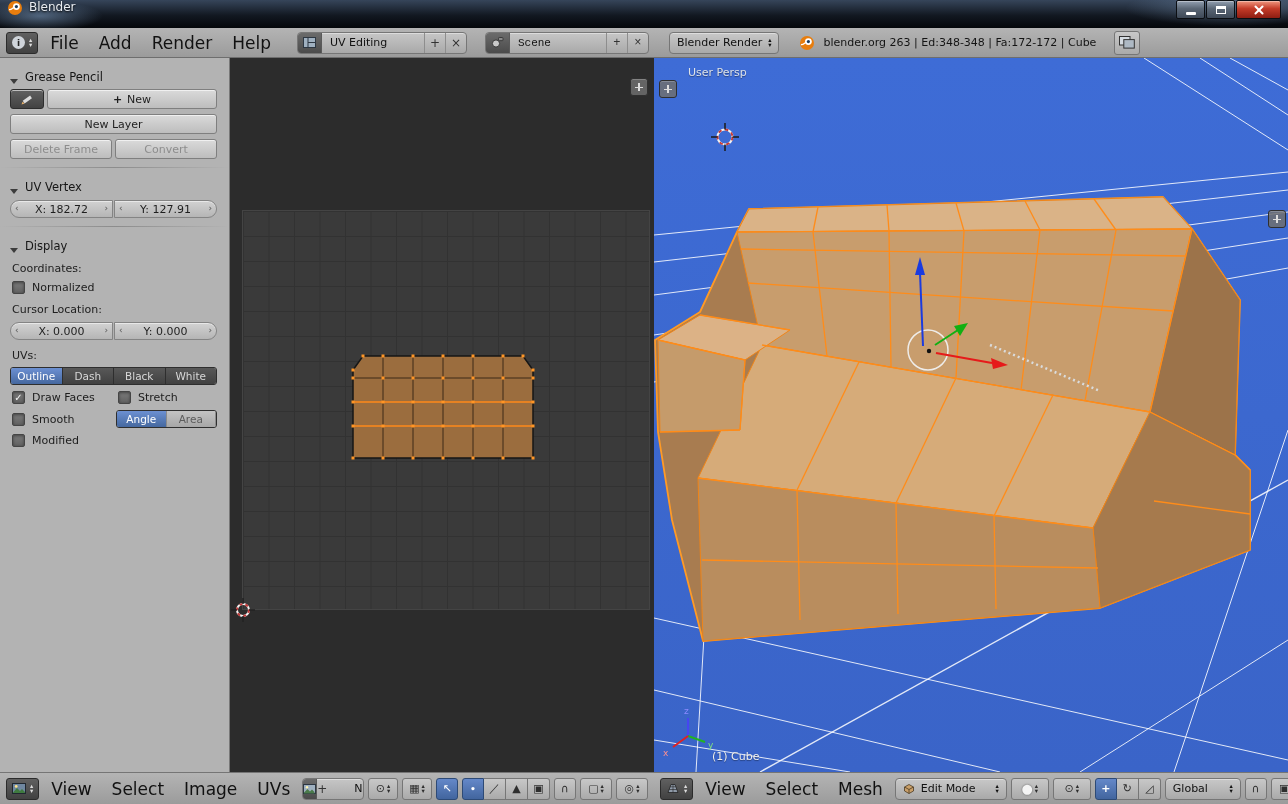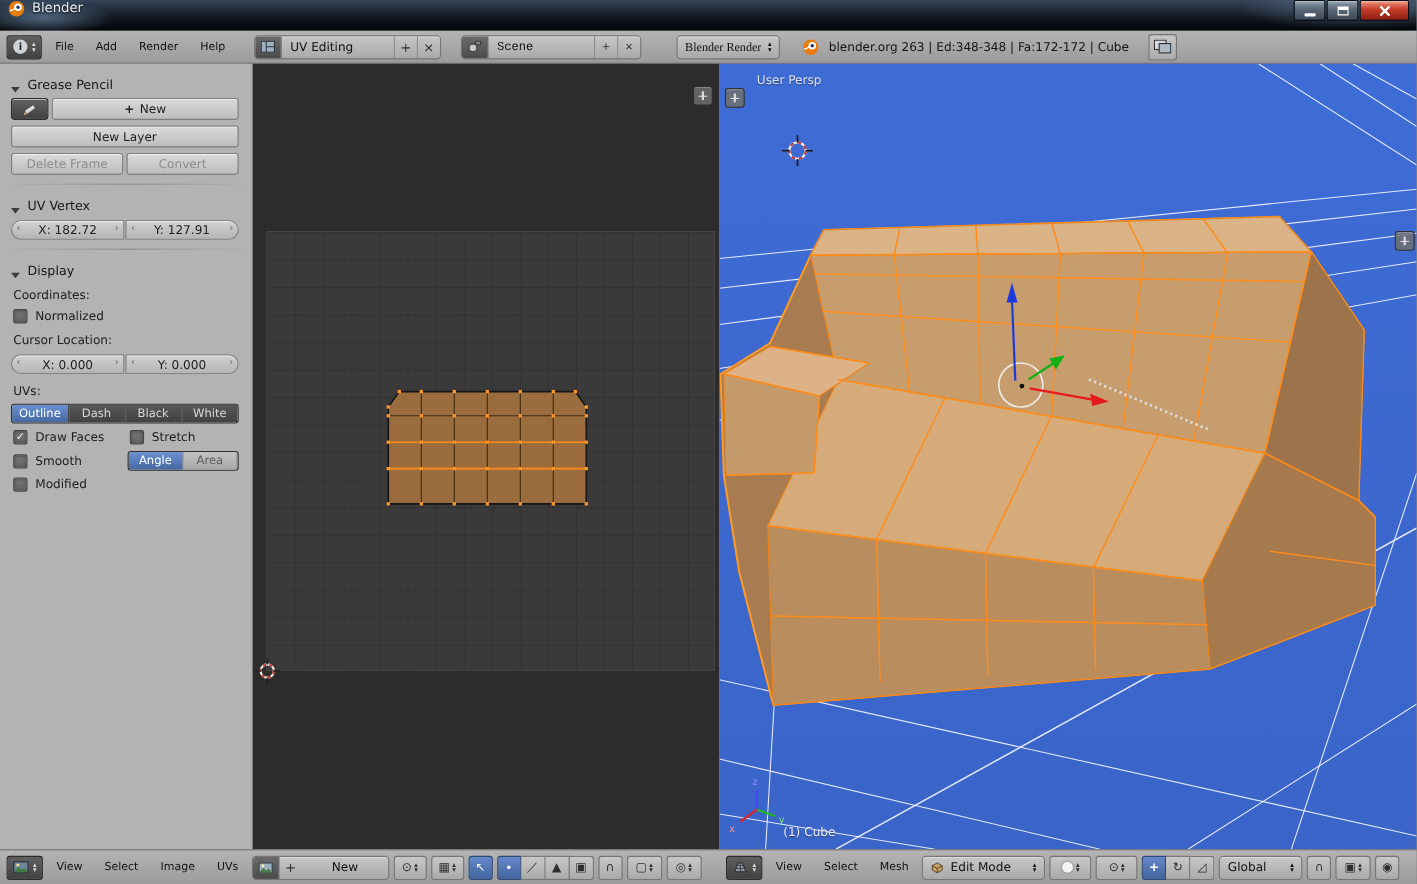--- a/index.html
+++ b/index.html
@@ -22,21 +22,21 @@
   .ic-max{width:10px;height:8px;border:1px solid #fff;border-top-width:3px;}
   .ic-x{position:relative;width:12px;height:12px;}
   .ic-x::before,.ic-x::after{content:"";position:absolute;left:5px;top:0;width:2px;height:12px;background:#fff;border-radius:1px;}
   .ic-x::before{transform:rotate(45deg);} .ic-x::after{transform:rotate(-45deg);}
 
   
   .hbar{position:absolute;display:flex;align-items:center;gap:4px;padding:0 6px;
         background:linear-gradient(#b4b4b4,#9b9b9b);border-bottom:1px solid #6e6e6e;}
   .infobar{left:0;top:28px;width:100%;height:30px;}
   .footbar{border-top:1px solid #757575;border-bottom:none;height:32px;top:772px;}
-  .menu{padding:3px 8px;border-radius:3px;color:#111;font-size:10px;white-space:nowrap;}
+  .menu{padding:3px 8px;border-radius:3px;color:#111;font-size:17px;white-space:nowrap;}
   .edbtn{height:22px;background:linear-gradient(#606060,#414141);border:1px solid #2b2b2b;border-radius:3px;
          display:flex;align-items:center;gap:4px;padding:0 5px;color:#ddd;}
   .arr{display:flex;flex-direction:column;align-items:center;}
   .arr i{font-style:normal;display:block;font-size:6.5px;line-height:5px;color:inherit;}
   .combo{display:flex;align-items:center;height:22px;border:1px solid #767676;border-radius:4px;overflow:hidden;
          background:linear-gradient(#c6c6c6,#a9a9a9);box-shadow:inset 0 1px 0 rgba(255,255,255,.4);}
   .combo .cicon{align-self:stretch;display:flex;align-items:center;justify-content:center;width:24px;
          background:linear-gradient(#6b6b6b,#4b4b4b);border-right:1px solid #5a5a5a;}
   .combo .cfield{padding:0 8px;color:#111;white-space:nowrap;}
   .combo .cbtn{align-self:stretch;display:flex;align-items:center;justify-content:center;width:21px;border-left:1px solid #8d8d8d;color:#333;font-size:12px;}
@@ -159,21 +159,21 @@
         <svg width="13" height="13">
             <circle cx="5" cy="7.5" r="3.6" fill="#c9c9c9" stroke="#3a3a3a"></circle>
             <rect x="7.5" y="1.5" width="4.5" height="3.2" rx="0.8" fill="#8a8a8a" stroke="#3a3a3a"></rect>
           </svg>
       </span>
       <span class="cfield" style="min-width:96px;">Scene</span>
       <span class="cbtn">+</span>
       <span class="cbtn">×</span>
     </div>
 
-    <div class="drop" style="margin-left:28px;font-family:Liberation Serif, serif;">
+    <div class="drop" style="margin-left:16px;">
       <span>Blender Render</span>
       <span class="arr">
           <i>▴</i>
           <i>▾</i>
         </span>
     </div>
 
     <svg width="16" height="16" style="margin-left:16px;">
       <circle cx="8" cy="8" r="7" fill="#e87d0d"></circle>
       <circle cx="9.4" cy="6.6" r="3.4" fill="#fff"></circle>

